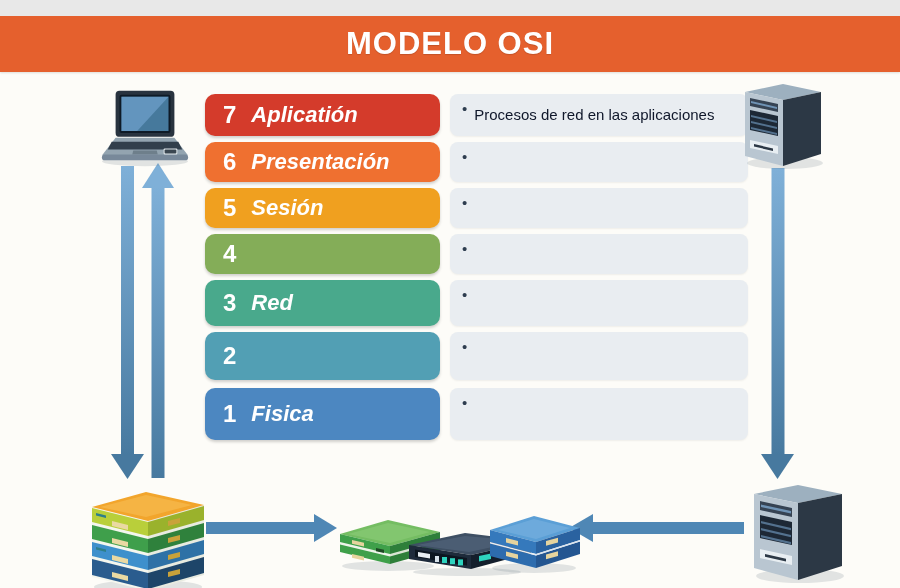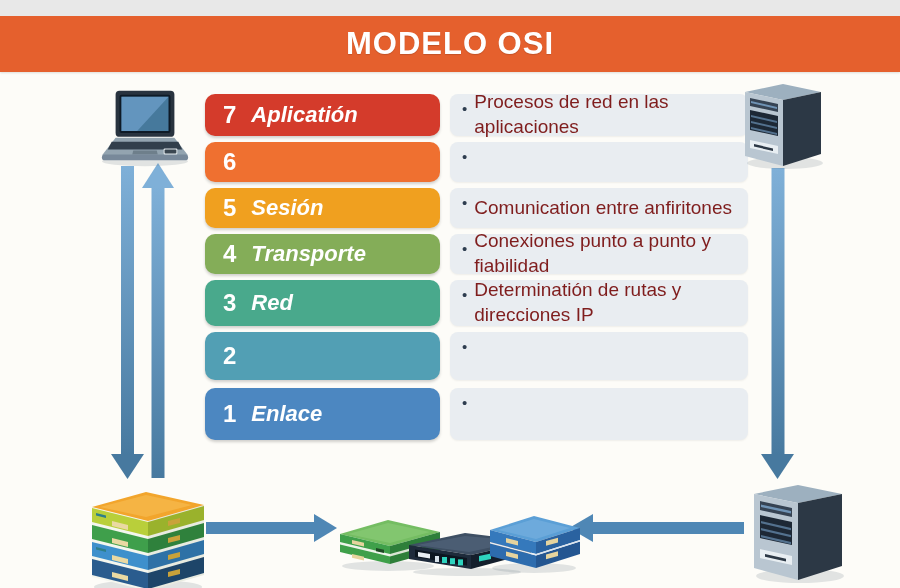--- a/index.html
+++ b/index.html
@@ -34,21 +34,21 @@
     box-shadow:0 2px 3px rgba(0,0,0,.18);
   }
   .bar .num { color:#fff; font-size:24px; font-weight:bold; }
   .bar .lbl { color:#fff; font-size:22px; font-weight:bold; white-space:nowrap;font-style:italic; }
   .desc {
     width:298px; height:100%; background:#e9edf1; border-radius:8px;
     display:flex; align-items:center; padding:4px 10px 4px 12px;
     box-shadow:0 1px 2px rgba(0,0,0,.06);
   }
   .desc .bullet { color:#2e3d4f; font-size:15px; margin-right:7px; align-self:flex-start; line-height:1.3; padding-top:1px; }
-  .desc-text { color:#7f1d1d; font-size:19px; line-height:1.3; }
+  .desc-text { color:#0f172a; font-size:15px; line-height:1.3; }
   .desc-text span { display:block; }
   .desc-text .note { font-style:italic; }
   
   .icon { position:absolute; }
   .icon svg { display:block; }
   #arrows { position:absolute; left:0; top:0; pointer-events:none; }
 </style>
 </head>
 <body>
 
@@ -98,83 +98,72 @@
         <span>Procesos de red en las aplicaciones</span>
         <span class="note"></span>
         <span class="line2"></span>
       </div>
     </div>
   </div>
 
   <div class="row row-1">
     <div class="bar" style="background: rgb(239, 112, 48);">
       <span class="num">6</span>
+      <span class="lbl">Presentación</span>
     </div>
     <div class="desc">
       <span class="bullet">•</span>
     </div>
   </div>
 
   <div class="row row-2">
     <div class="bar" style="background: rgb(240, 160, 31);">
       <span class="num">5</span>
       <span class="lbl">Sesión</span>
     </div>
     <div class="desc">
       <span class="bullet">•</span>
-      <div class="desc-text">
-        <span>Comunication entre anfiritones</span>
-        <span class="note"></span>
-        <span class="line2"></span>
-      </div>
     </div>
   </div>
 
   <div class="row row-3">
     <div class="bar" style="background: rgb(132, 173, 88);">
       <span class="num">4</span>
-      <span class="lbl">Transporte</span>
-    </div>
-    <div class="desc">
-      <span class="bullet">•</span>
-      <div class="desc-text">
-        <span>Conexiones punto a punto y fiabilidad</span>
-        <span class="note"></span>
-        <span class="line2"></span>
-      </div>
+    </div>
+    <div class="desc">
+      <span class="bullet">•</span>
     </div>
   </div>
 
   <div class="row row-4">
     <div class="bar" style="background: rgb(73, 169, 140);">
       <span class="num">3</span>
       <span class="lbl">Red</span>
     </div>
     <div class="desc">
       <span class="bullet">•</span>
       <div class="desc-text">
-        <span>Determinatión de rutas y direcciones IP</span>
         <span class="line2"></span>
       </div>
     </div>
   </div>
 
   <div class="row row-5">
     <div class="bar" style="background: rgb(82, 159, 180);">
       <span class="num">2</span>
     </div>
     <div class="desc">
       <span class="bullet">•</span>
     </div>
   </div>
 
   <div class="row row-6">
     <div class="bar" style="background: rgb(76, 135, 193);">
       <span class="num">1</span>
-      <span class="lbl">Enlace</span>
+      <span class="lbl">Fisica</span>
     </div>
     <div class="desc">
       <span class="bullet">•</span>
       <div class="desc-text">
         <span class="note"></span>
       </div>
     </div>
   </div>
 
   <div class="icon" style="left:96px; top:72px;">

